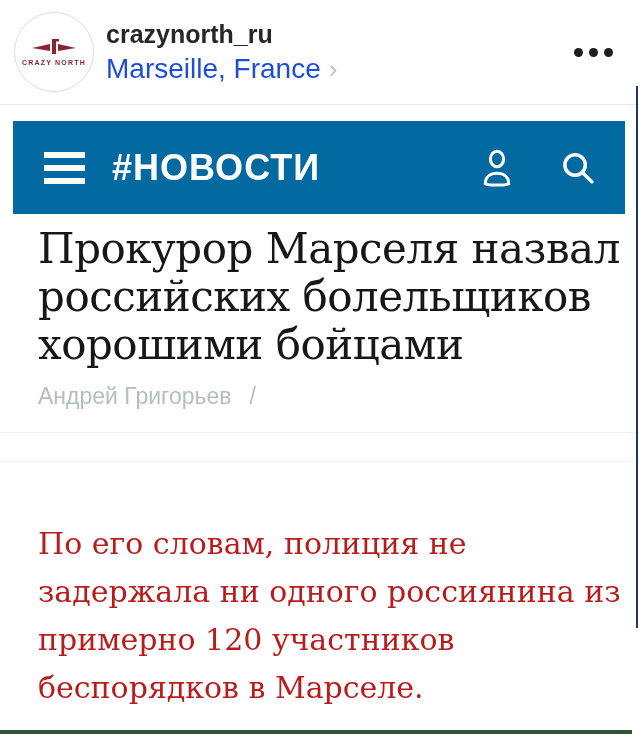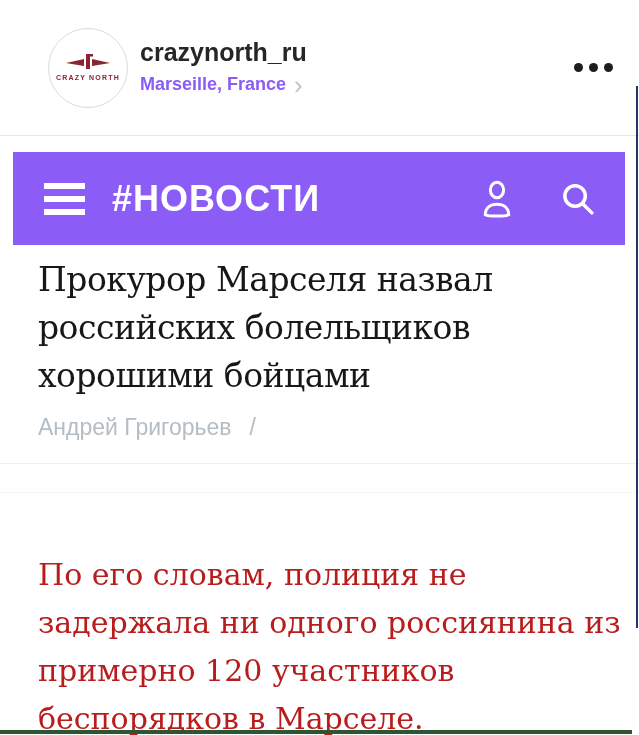--- a/index.html
+++ b/index.html
@@ -8,26 +8,25 @@
     position:relative;
     width:639px; height:735px;
     background:#fff;
     overflow:hidden;
     font-family:"Liberation Sans", sans-serif;
   }
 
   
   .ig-header {
     position:relative;
-    height:136px;
+    height:105px;
     background:#fff;
     border-bottom:1px solid #e6e6e6;
     display:flex;
     align-items:center;
-    padding-left:34px;
   }
   .avatar {
     width:80px; height:80px;
     border-radius:50%;
     border:1px solid #dcdcdc;
     background:#fff;
     margin-left:14px;
     display:flex; flex-direction:column;
     align-items:center; justify-content:center;
     overflow:hidden;
@@ -48,23 +47,23 @@
     color:#262626;
     line-height:1.25;
     cursor:pointer;
   }
   .ig-location-row {
     display:flex; align-items:center;
     margin-top:3px;
     cursor:pointer;
   }
   .ig-location {
-    font-size:18px;
-    color:#8b5cf6;
-    font-weight:700;
+    font-size:28px;
+    color:#1d4ed8;
+    font-weight:400;
   }
   .ig-chevron {
     font-size:26px;
     color:#c3c3c3;
     margin-left:8px;
     line-height:1;
   }
   .ig-more {
     margin-left:auto;
     margin-right:24px;
@@ -80,21 +79,21 @@
     display:block;
   }
 
   
   .shot { position:relative; }
 
   .news-bar {
     margin:16px 0 0 13px;
     width:612px;
     height:93px;
-    background:#8b5cf6;
+    background:#0369a1;
     display:flex;
     align-items:center;
   }
   .hamburger {
     margin-left:31px;
     display:flex; flex-direction:column; gap:7px;
     cursor:pointer;
   }
   .hamburger i {
     display:block;
@@ -115,21 +114,21 @@
     display:flex;
     align-items:center;
     gap:44px;
   }
   .news-icons svg { display:block; cursor:pointer; }
 
   
   .headline {
     margin:11px 0 0 38px;
     font-family:"DejaVu Serif", serif;
-    font-size:33px;
+    font-size:42px;
     color:#171717;
     line-height:48px;
     letter-spacing:-0.5px;
   }
   .headline div { white-space:nowrap; }
 
   .byline {
     margin:14px 0 0 38px;
     display:flex;
     align-items:flex-end;

